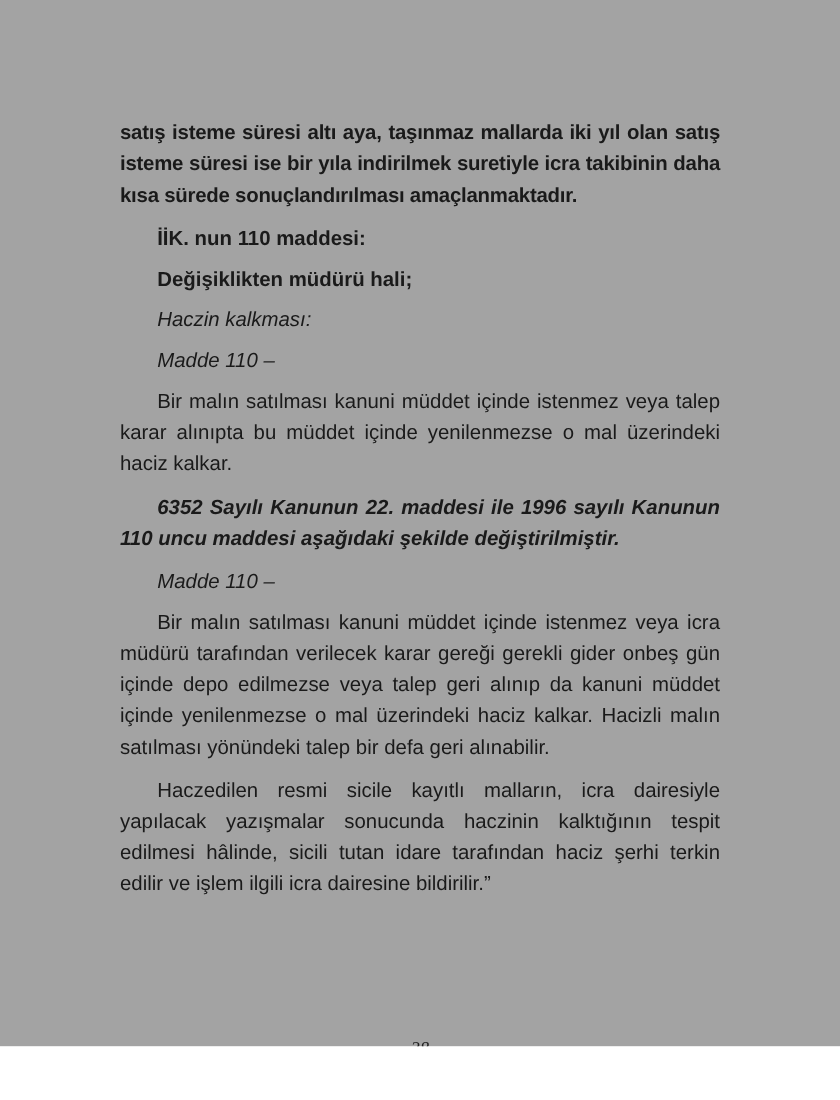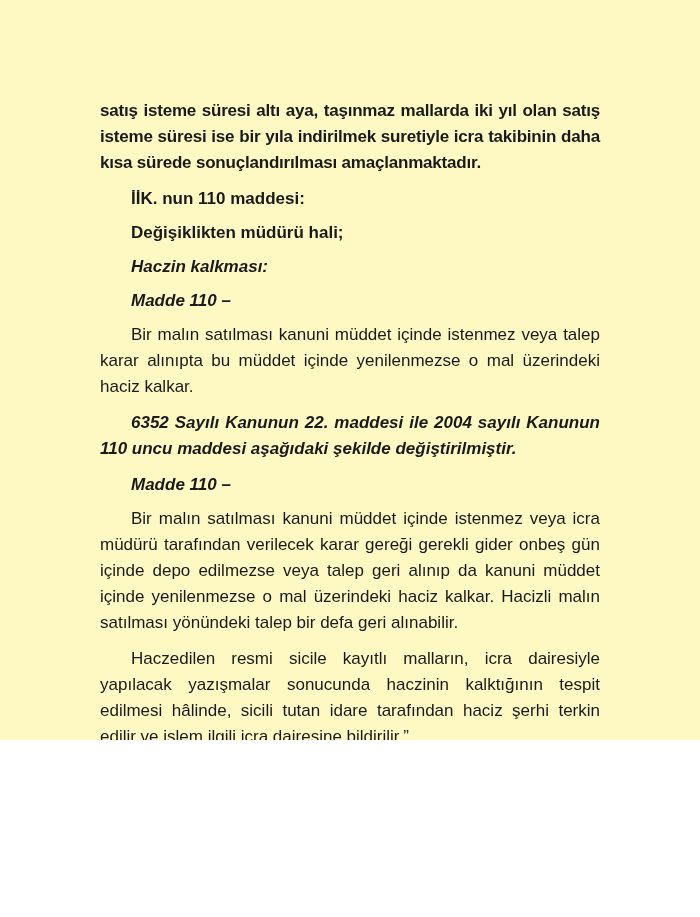--- a/index.html
+++ b/index.html
@@ -3,22 +3,22 @@
 <meta charset="utf-8">
 <style>
   html, body {
     margin: 0;
     padding: 0;
     background: #ffffff;
   }
   .page {
     position: relative;
     width: 700px;
-    height: 740px;
-    background: #fef9c3;
+    height: 872px;
+    background: #a3a3a3;
     overflow: hidden;
     font-family: "Liberation Sans", sans-serif;
     color: #1a1a1a;
   }
   .content {
     position: absolute;
     left: 100px;
     top: 98px;
     width: 500px;
   }
@@ -36,21 +36,21 @@
     margin-bottom: 14px;
   }
   
   .h-bold {
     font-weight: bold;
     text-align: right;
     padding-left: 31px;
     margin-bottom: 8px !important;
   }
   .h-bi {
-    font-weight: bold;
+    font-weight: normal;
     font-style: italic;
     text-align: right;
     padding-left: 31px;
     margin-bottom: 8px !important;
   }
   
   .p-body {
     text-indent: 31px;
   }
   
@@ -87,21 +87,21 @@
     <p class="h-bold">İİK. nun 110 maddesi:</p>
 
     <p class="h-bold">Değişiklikten müdürü hali;</p>
 
     <p class="h-bi">Haczin kalkması:</p>
 
     <p class="h-bi">Madde 110 –</p>
 
     <p class="p-body">Bir malın satılması kanuni müddet içinde istenmez veya talep karar alınıpta bu müddet içinde yenilenmezse o mal üzerindeki haciz kalkar.</p>
 
-    <p class="p-bi">6352 Sayılı Kanunun 22. maddesi ile 2004 sayılı Kanunun 110 uncu maddesi aşağıdaki şekilde değiştirilmiştir.</p>
+    <p class="p-bi">6352 Sayılı Kanunun 22. maddesi ile 1996 sayılı Kanunun 110 uncu maddesi aşağıdaki şekilde değiştirilmiştir.</p>
 
     <p class="h-bi">Madde 110 –</p>
 
     <p class="p-body">Bir malın satılması kanuni müddet içinde istenmez veya icra müdürü tarafından verilecek karar gereği gerekli gider onbeş gün içinde depo edilmezse veya talep geri alınıp da kanuni müddet içinde yenilenmezse o mal üzerindeki haciz kalkar. Hacizli malın satılması yönündeki talep bir defa geri alınabilir.</p>
 
     <p class="p-body">Haczedilen resmi sicile kayıtlı malların, icra dairesiyle yapılacak yazışmalar sonucunda haczinin kalktığının tespit edilmesi hâlinde, sicili tutan idare tarafından haciz şerhi terkin edilir ve işlem ilgili icra dairesine bildirilir.”</p>
 
 
   </div>
 

